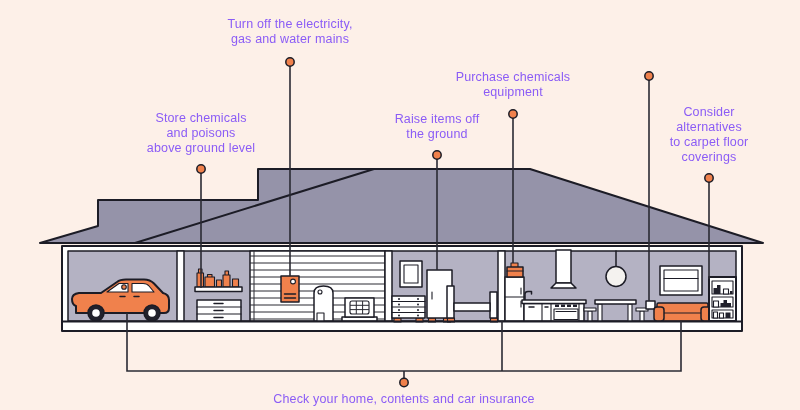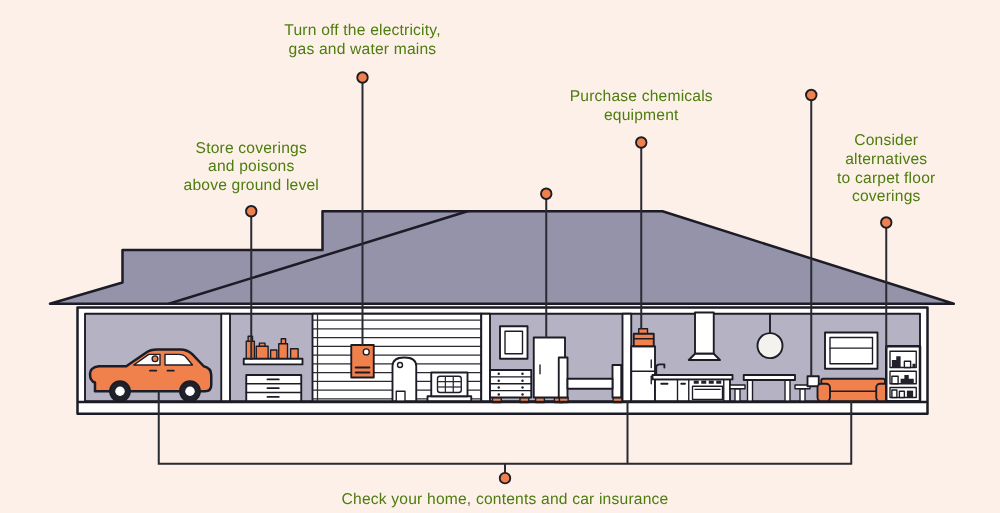--- a/index.html
+++ b/index.html
@@ -5,21 +5,21 @@
   html,body{margin:0;padding:0;background:#fdf0e8;}
   .stage{
     position:relative;width:800px;height:410px;background:#fdf0e8;
     overflow:hidden;font-family:"Liberation Sans",sans-serif;
   }
   .stage svg{position:absolute;left:0;top:0;}
   .callout-label{
     position:absolute;transform:translateX(-50%);
     text-align:center;white-space:pre-line;
     font-size:12.5px;line-height:15px;letter-spacing:.15px;
-    color:#4d7c0f;z-index:2;
+    color:#8b5cf6;z-index:2;
   }
   
   .s{stroke:#1c1c26;stroke-width:1.5;stroke-linejoin:round;stroke-linecap:round;}
   .s2{stroke-width:2;}
   .s1{stroke-width:1.1;}
   .fw{fill:#ffffff;}
   .fo{fill:#f0814c;}
   .fd{fill:#21212c;}
   .fn{fill:none;}
   .froof{fill:#9593a9;}
@@ -258,24 +258,26 @@
       <line class="cline" x1="649" y1="80" x2="649" y2="301"></line>
       <circle class="fo s" cx="649" cy="76" r="4.2"></circle>
       <line class="cline" x1="709" y1="182" x2="709" y2="279"></line>
       <circle class="fo s" cx="709" cy="178" r="4.2"></circle>
     </g>
   </svg>
 
   <div class="callout-label" style="left:290px;top:17px">Turn off the electricity,
 gas and water mains</div>
 
-  <div class="callout-label" style="left:201px;top:111px">Store coverings
+  <div class="callout-label" style="left:201px;top:111px">Store chemicals
 and poisons
 above ground level</div>
 
+  <div class="callout-label" style="left:437px;top:112px">Raise items off
+the ground</div>
 
   <div class="callout-label" style="left:513px;top:70px">Purchase chemicals
 equipment</div>
 
 
   <div class="callout-label" style="left:404px;top:392px">Check your home, contents and car insurance</div>
 
   <div class="callout-label" style="left:709px;top:105px">Consider
 alternatives
 to carpet floor

